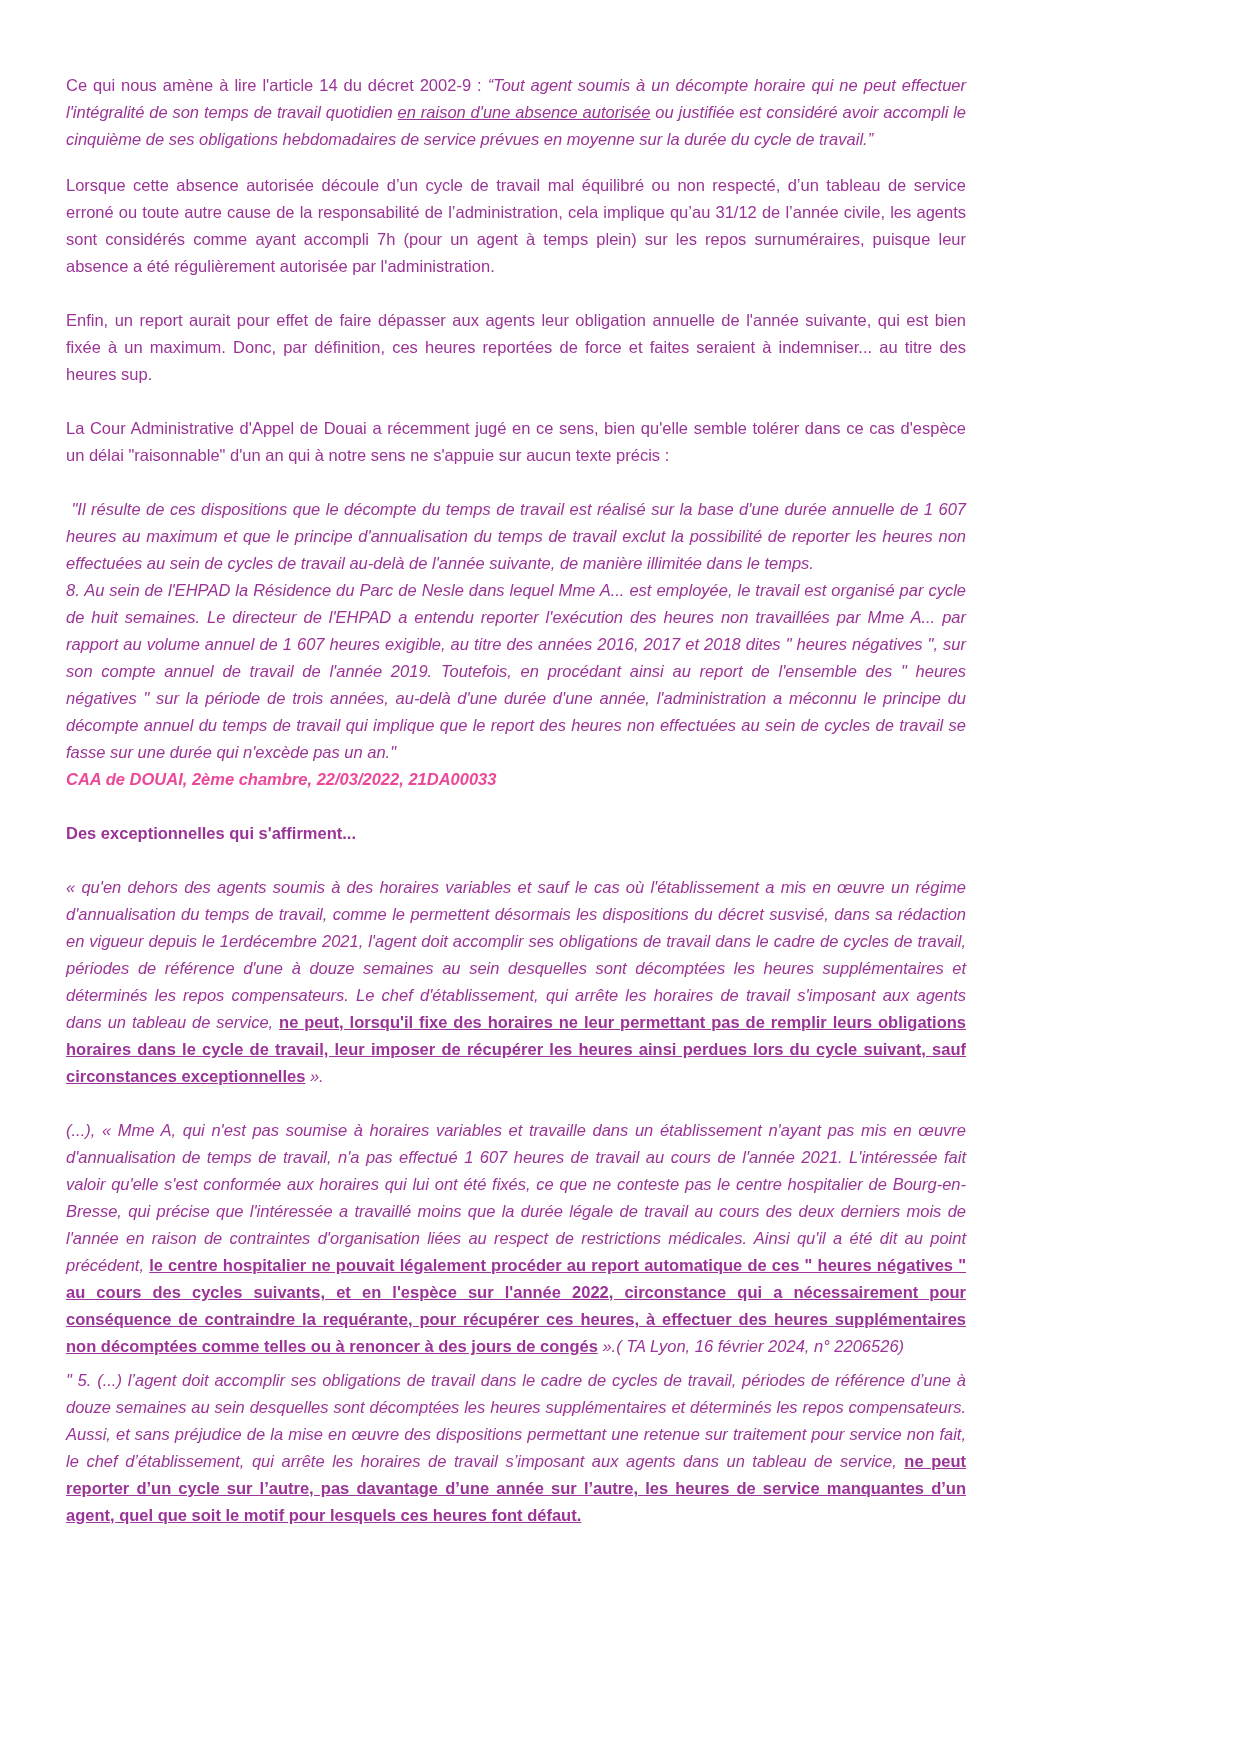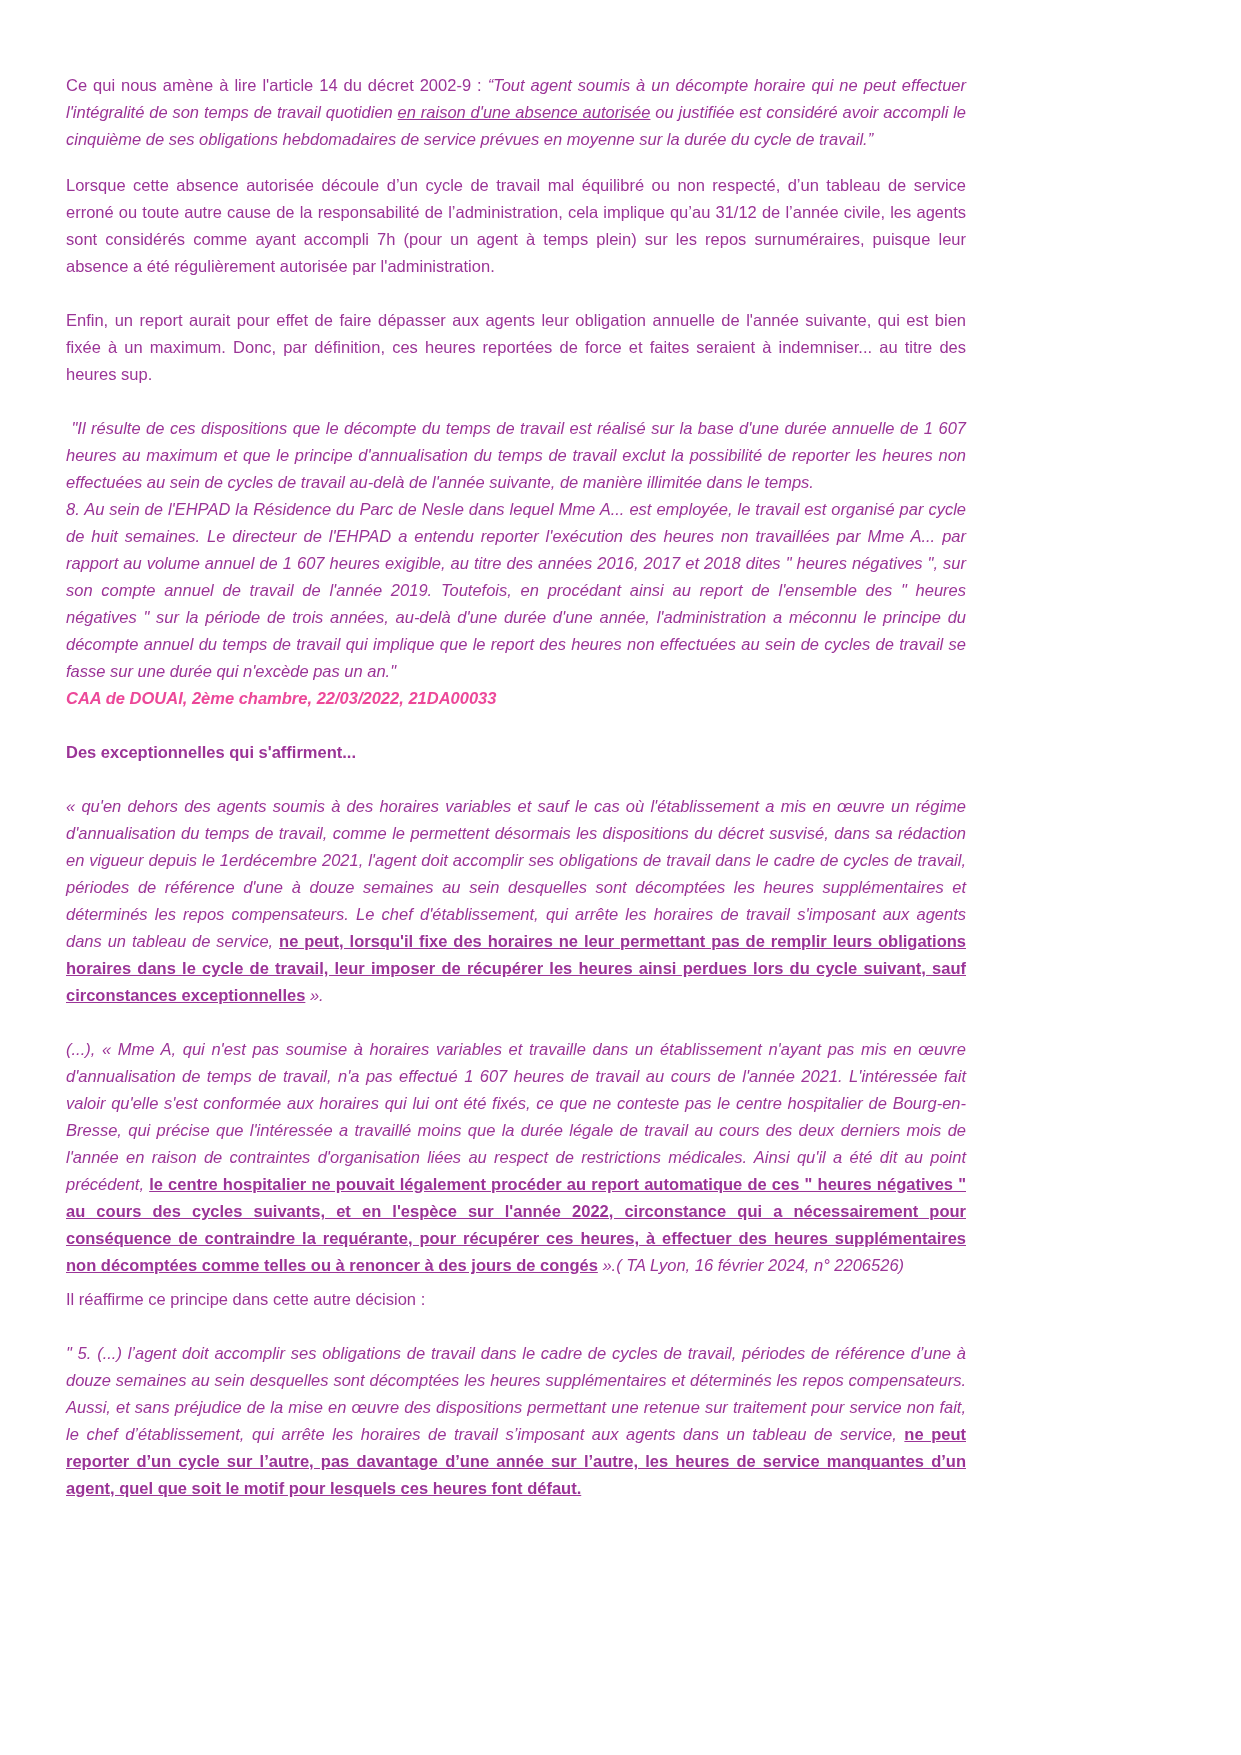--- a/index.html
+++ b/index.html
@@ -31,38 +31,38 @@
 <div class="page">
 
   <p class="mb-1">
     <span>Ce qui nous amène à lire l'article 14 du décret 2002-9 : </span><span class="it">“Tout agent soumis à un décompte horaire qui ne peut effectuer l'intégralité de son temps de travail quotidien </span><span class="it u">en raison d'une absence autorisée</span><span class="it"> ou justifiée est considéré avoir accompli le cinquième de ses obligations hebdomadaires de service prévues en moyenne sur la durée du cycle de travail.”</span>
   </p>
 
   <p>Lorsque cette absence autorisée découle d’un cycle de travail mal équilibré ou non respecté, d’un tableau de service erroné ou toute autre cause de la responsabilité de l’administration, cela implique qu’au 31/12 de l’année civile, les agents sont considérés comme ayant accompli 7h (pour un agent à temps plein) sur les repos surnuméraires, puisque leur absence a été régulièrement autorisée par l'administration.</p>
 
   <p>Enfin, un report aurait pour effet de faire dépasser aux agents leur obligation annuelle de l'année suivante, qui est bien fixée à un maximum. Donc, par définition, ces heures reportées de force et faites seraient à indemniser... au titre des heures sup.</p>
 
+  <p>La Cour Administrative d'Appel de Douai a récemment jugé en ce sens, bien qu'elle semble tolérer dans ce cas d'espèce un délai "raisonnable" d'un an qui à notre sens ne s'appuie sur aucun texte précis :</p>
 
   <div style="margin-bottom:27px;">
     <p class="it m0">&nbsp;"Il résulte de ces dispositions que le décompte du temps de travail est réalisé sur la base d'une durée annuelle de 1 607 heures au maximum et que le principe d'annualisation du temps de travail exclut la possibilité de reporter les heures non effectuées au sein de cycles de travail au-delà de l'année suivante, de manière illimitée dans le temps.</p>
     <p class="it m0">8. Au sein de l'EHPAD la Résidence du Parc de Nesle dans lequel Mme A... est employée, le travail est organisé par cycle de huit semaines. Le directeur de l'EHPAD a entendu reporter l'exécution des heures non travaillées par Mme A... par rapport au volume annuel de 1 607 heures exigible, au titre des années 2016, 2017 et 2018 dites " heures négatives ", sur son compte annuel de travail de l'année 2019. Toutefois, en procédant ainsi au report de l'ensemble des " heures négatives " sur la période de trois années, au-delà d'une durée d'une année, l'administration a méconnu le principe du décompte annuel du temps de travail qui implique que le report des heures non effectuées au sein de cycles de travail se fasse sur une durée qui n'excède pas un an."</p>
     <p class="citation m0">CAA de DOUAI, 2ème chambre, 22/03/2022, 21DA00033</p>
   </div>
 
   <p class="heading">Des exceptionnelles qui s'affirment...</p>
 
 
 
   <p>
     <span class="it">« qu'en dehors des agents soumis à des horaires variables et sauf le cas où l'établissement a mis en œuvre un régime d'annualisation du temps de travail, comme le permettent désormais les dispositions du décret susvisé, dans sa rédaction en vigueur depuis le 1erdécembre 2021, l'agent doit accomplir ses obligations de travail dans le cadre de cycles de travail, périodes de référence d'une à douze semaines au sein desquelles sont décomptées les heures supplémentaires et déterminés les repos compensateurs. Le chef d'établissement, qui arrête les horaires de travail s'imposant aux agents dans un tableau de service, </span><span class="em-u">ne peut, lorsqu'il fixe des horaires ne leur permettant pas de remplir leurs obligations horaires dans le cycle de travail, leur imposer de récupérer les heures ainsi perdues lors du cycle suivant, sauf circonstances exceptionnelles</span><span class="it"> ».</span>
   </p>
 
   <p class="mb-sm">
     <span class="it">(...), « Mme A, qui n'est pas soumise à horaires variables et travaille dans un établissement n'ayant pas mis en œuvre d'annualisation de temps de travail, n'a pas effectué 1 607 heures de travail au cours de l'année 2021. L'intéressée fait valoir qu'elle s'est conformée aux horaires qui lui ont été fixés, ce que ne conteste pas le centre hospitalier de Bourg-en-Bresse, qui précise que l'intéressée a travaillé moins que la durée légale de travail au cours des deux derniers mois de l'année en raison de contraintes d'organisation liées au respect de restrictions médicales. Ainsi qu'il a été dit au point précédent, </span><span class="em-u">le centre hospitalier ne pouvait légalement procéder au report automatique de ces " heures négatives " au cours des cycles suivants, et en l'espèce sur l'année 2022, circonstance qui a nécessairement pour conséquence de contraindre la requérante, pour récupérer ces heures, à effectuer des heures supplémentaires non décomptées comme telles ou à renoncer à des jours de congés</span><span class="it"> ».( TA Lyon, 16 février 2024, n° 2206526)</span>
   </p>
 
-  <p>Il réaffirme ce principe dans cette autre décision :</p>
 
   <p>
     <span class="it">" 5. (...) l’agent doit accomplir ses obligations de travail dans le cadre de cycles de travail, périodes de référence d’une à douze semaines au sein desquelles sont décomptées les heures supplémentaires et déterminés les repos compensateurs. Aussi, et sans préjudice de la mise en œuvre des dispositions permettant une retenue sur traitement pour service non fait, le chef d’établissement, qui arrête les horaires de travail s’imposant aux agents dans un tableau de service, </span><span class="em-u">ne peut reporter d’un cycle sur l’autre, pas davantage d’une année sur l’autre, les heures de service manquantes d’un agent, quel que soit le motif pour lesquels ces heures font défaut.</span>
   </p>
 
 </div>
 
 </body></html>

